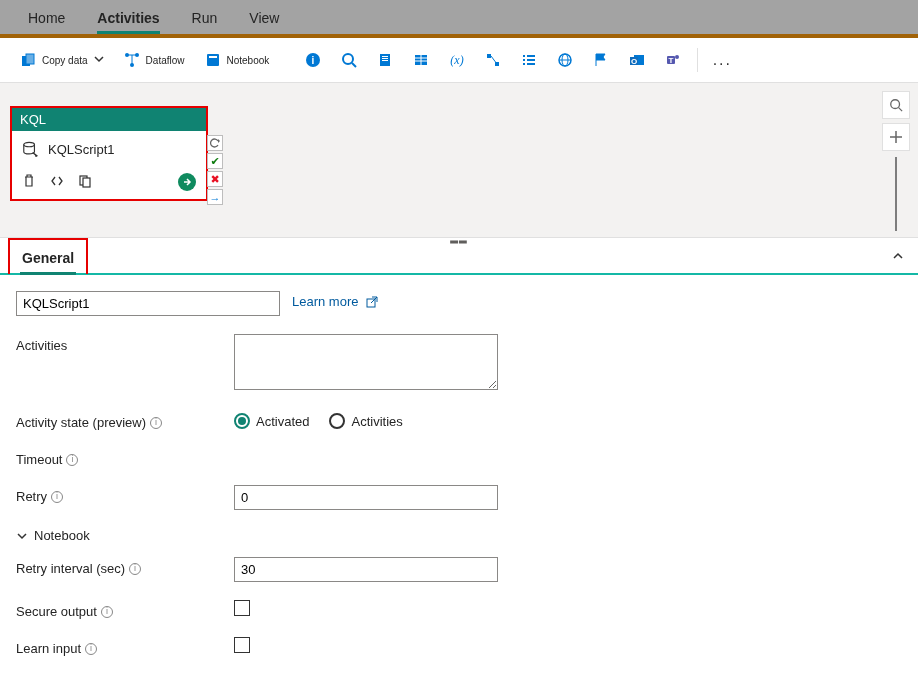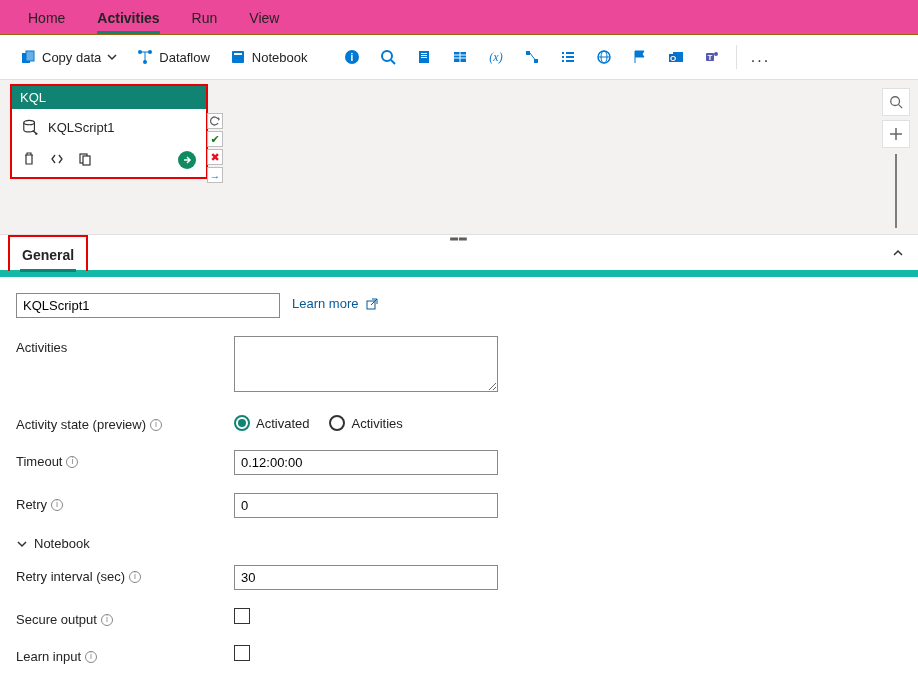--- a/index.html
+++ b/index.html
@@ -8,22 +8,22 @@
       font-size: 13px;
       color: #242424;
       background: #fff;
       width: 918px;
     }
     
     .nav-tabs {
       display: flex;
       gap: 0;
       padding: 0 12px;
-      border-bottom: 1px solid #a16207;
-      background: #ec4899;
+      border-bottom: 4px solid #a16207;
+      background: #a3a3a3;
     }
     .nav-tab {
       padding: 10px 16px 8px 16px;
       cursor: pointer;
       font-size: 14px;
       color: #242424;
       position: relative;
     }
     .nav-tab.active {
       font-weight: 600;
@@ -46,21 +46,21 @@
       background: #fff;
       border-bottom: 1px solid #e0e0e0;
     }
     .tb-btn {
       display: flex;
       align-items: center;
       gap: 6px;
       padding: 4px 8px;
       cursor: pointer;
       border-radius: 3px;
-      font-size: 13px;
+      font-size: 10px;
     }
     .tb-icon {
       width: 16px;
       height: 16px;
       display: inline-flex;
       align-items: center;
       justify-content: center;
     }
     .tb-icon svg { width:16px; height:16px; }
     .tb-sep {
@@ -80,21 +80,21 @@
     }
     
     .canvas-area {
       background: #f3f2f1;
       height: 155px;
       position: relative;
       border-bottom: 1px solid #e0e0e0;
     }
     .activity-node {
       position: absolute;
-      top: 4px;
+      top: 23px;
       left: 10px;
       width: 198px;
       border: 2px solid #e60000;
       background: #fff;
     }
     .activity-header {
       background: #108372;
       color: #fff;
       padding: 4px 8px;
       font-size: 13px;
@@ -164,21 +164,21 @@
       width:40px;height:8px;
       display:flex;align-items:center;justify-content:center;
       color:#605e5c;
       font-size: 10px;
       letter-spacing:1px;
     }
     
     .prop-header {
       display:flex;
       align-items:center;
-      border-bottom:7px solid #14b8a6;
+      border-bottom:2px solid #14b8a6;
       padding: 0 8px;
     }
     .prop-tabs { display:flex; gap:0; }
     .prop-tab {
       padding: 10px 12px 8px 12px;
       cursor:pointer;
       font-size:14px;
       position:relative;
     }
     .prop-tab.active {
@@ -511,23 +511,20 @@
         <span>Activities</span>
       </div>
     </div>
   </div>
 
   <div class="form-row">
     <div class="form-label">
       <span>Timeout</span>
       <span class="info-icon">i</span>
     </div>
-    <div class="form-control">
-      <input type="text" value="0.12:00:00" style="">
-    </div>
   </div>
 
   <div class="form-row">
     <div class="form-label">
       <span>Retry</span>
       <span class="info-icon">i</span>
     </div>
     <div class="form-control">
       <input type="text" value="0" style="">
     </div>

